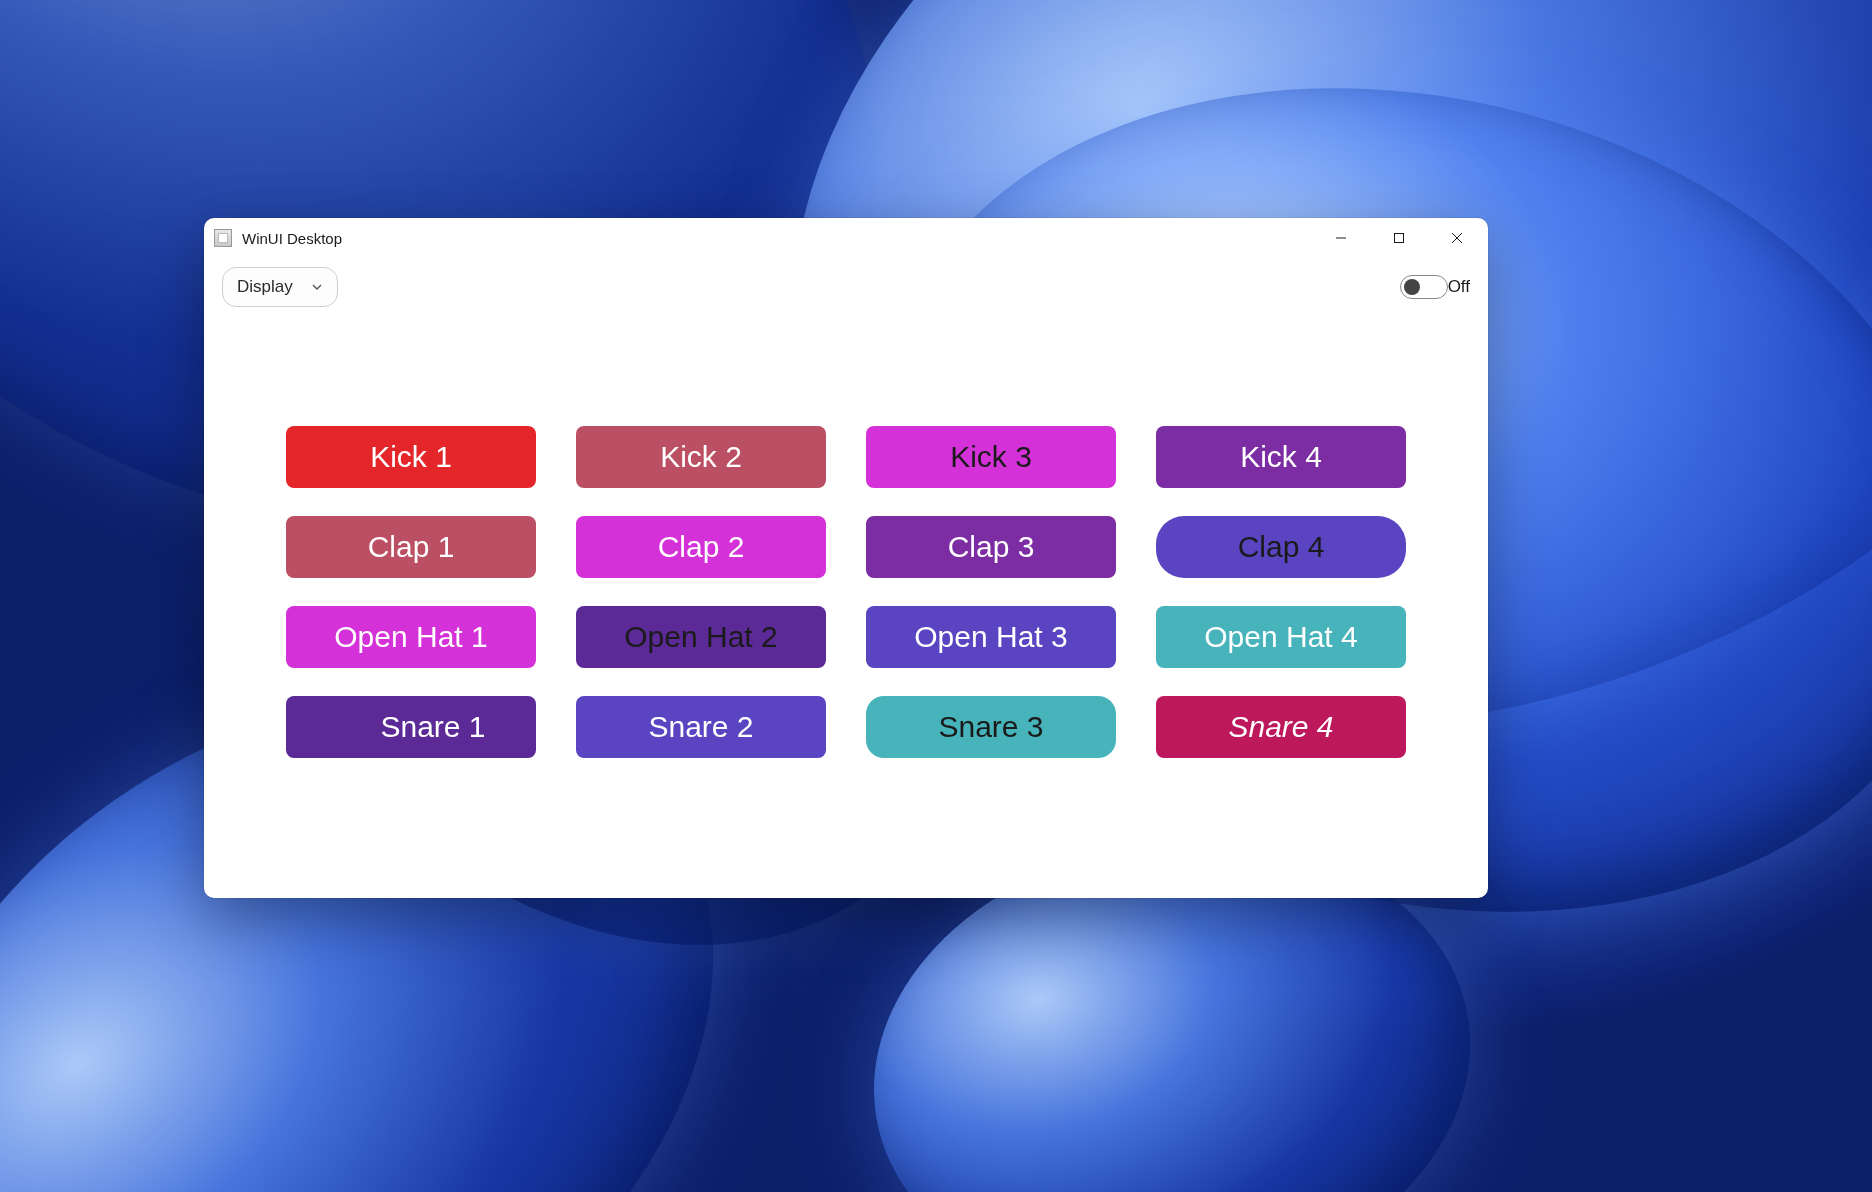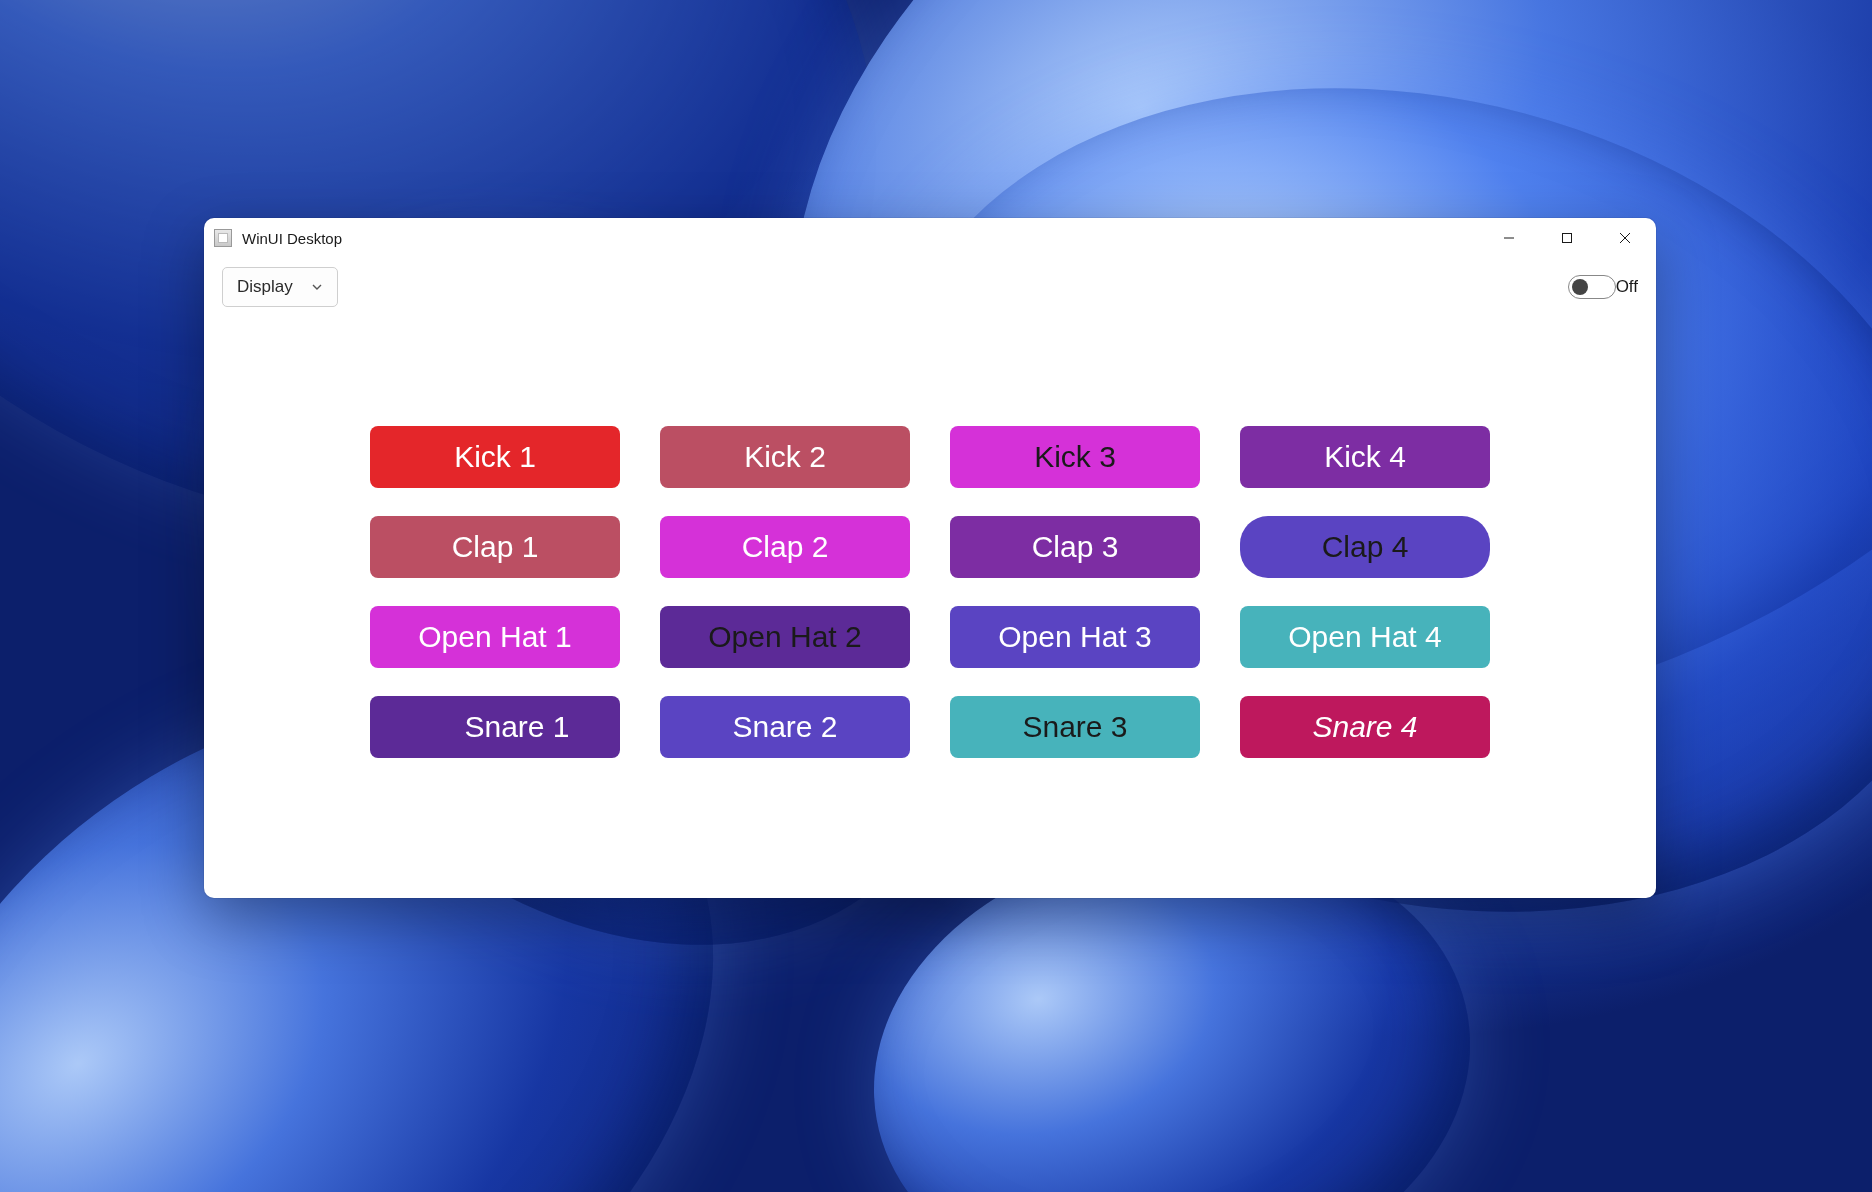--- a/index.html
+++ b/index.html
@@ -37,21 +37,21 @@
     .p2 { width: 1100px; height: 800px; top: 100px; right: -100px; transform: rotate(15deg); }
     .p3 { width: 900px; height: 650px; bottom: -200px; left: -150px; transform: rotate(-35deg); }
     .p4 { width: 800px; height: 600px; top: 300px; left: 200px; transform: rotate(40deg); opacity: 0.8; }
     .p5 { width: 600px; height: 450px; bottom: -100px; right: 400px; transform: rotate(-10deg); }
     .p6 { width: 1200px; height: 900px; top: -400px; left: -300px; transform: rotate(25deg); opacity: 0.7; }
 
     .app-window {
       position: absolute;
       left: 204px;
       top: 218px;
-      width: 1452px;
+      width: 1284px;
       height: 680px;
       background: #ffffff;
       border-radius: 10px;
       box-shadow: 0 20px 60px rgba(0, 0, 0, 0.35), 0 0 0 1px rgba(0,0,0,0.06);
       display: flex;
       flex-direction: column;
       overflow: hidden;
     }
 
     .titlebar {
@@ -112,21 +112,21 @@
       padding: 0 18px;
     }
 
     .dropdown {
       display: flex;
       align-items: center;
       gap: 18px;
       padding: 18px 14px;
       height: 40px;
       border: 1px solid #cfcfcf;
-      border-radius: 5px;
+      border-radius: 14px;
       background: #fdfdfd;
       cursor: pointer;
       font-size: 17px;
       color: #2b2b2b;
     }
 
     .chev { width: 12px; height: 12px; }
 
     .toolbar-spacer { flex: 1; }
 
@@ -249,18 +249,18 @@
       <button class="pad" style="background:#bb4f63;color:#ffffff;">Clap 1</button>
       <button class="pad" style="background:#d531d8;color:#ffffff;">Clap 2</button>
       <button class="pad" style="background:#7d2da3;color:#ffffff;">Clap 3</button>
       <button class="pad" style="background:#5a44c2;color:#1a1a1a;border-radius:28px;">Clap 4</button>
       <button class="pad" style="background:#d531d8;color:#ffffff;">Open Hat 1</button>
       <button class="pad" style="background:#5c2a97;color:#1a1a1a;">Open Hat 2</button>
       <button class="pad" style="background:#5a44c2;color:#ffffff;">Open Hat 3</button>
       <button class="pad" style="background:#47b3bb;color:#ffffff;">Open Hat 4</button>
       <button class="pad" style="background:#5c2a97;color:#ffffff;padding-left:44px;">Snare 1</button>
       <button class="pad" style="background:#5a44c2;color:#ffffff;">Snare 2</button>
-      <button class="pad" style="background:#47b3bb;color:#1a1a1a;">Snare 3</button>
+      <button class="pad" style="background:#47b3bb;color:#1a1a1a;border-radius:18px;">Snare 3</button>
       <button class="pad" style="background:#be185d;color:#ffffff;font-style:italic;">Snare 4</button>
     </div>
   </div>
 
 </div>
 
 </body></html>

